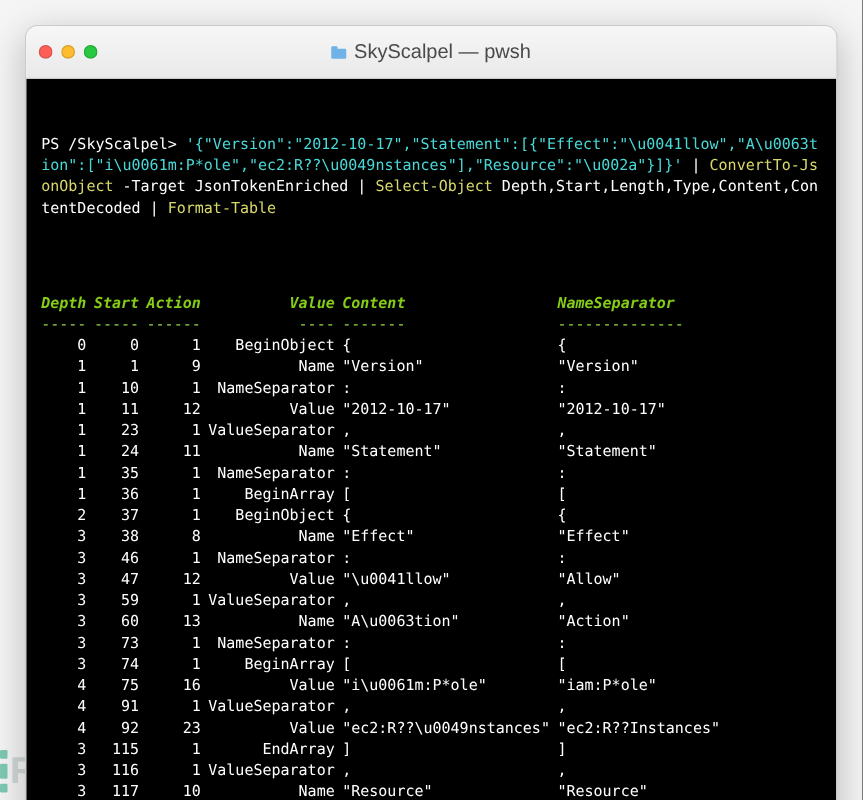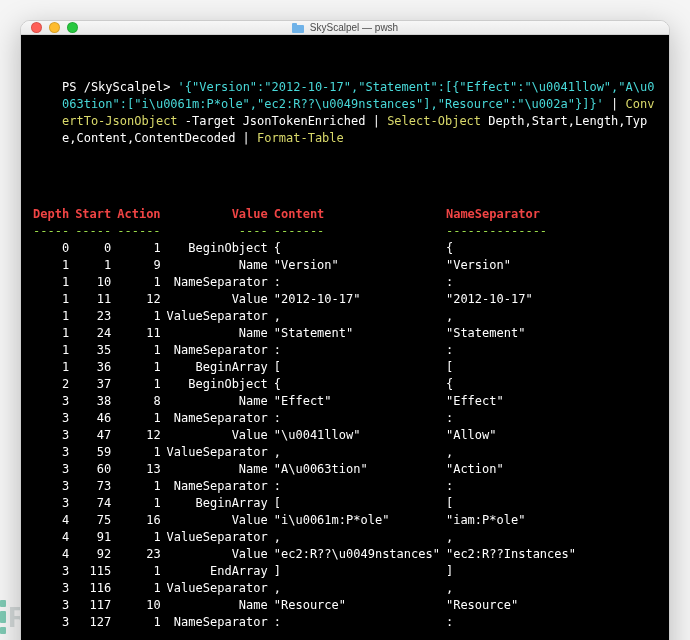--- a/index.html
+++ b/index.html
@@ -16,29 +16,29 @@
   }
   .window {
     width: 652px;
     background: #fff;
     border-radius: 10px;
     box-shadow: 0 8px 30px rgba(0,0,0,0.25);
     overflow: hidden;
     border: 1px solid #ccc;
   }
   .titlebar {
-    height: 14px;
+    height: 42px;
     background: linear-gradient(#f7f7f7,#e9e9e9);
     border-bottom: 1px solid #d0d0d0;
     display: flex;
     align-items: center;
     justify-content: center;
     position: relative;
     font-family: -apple-system, "Helvetica Neue", sans-serif;
-    font-size: 10px;
+    font-size: 16px;
     color: #4a4a4a;
   }
   .traffic {
     position: absolute;
     left: 10px;
     display: flex;
     gap: 7px;
   }
   .traffic span {
     width: 11px; height: 11px; border-radius: 50%;
@@ -64,28 +64,29 @@
   }
   .terminal {
     background:#000;
     color:#ddd;
     padding:10px 12px 12px 12px;
     font-size:12px;
     line-height:17px;
     white-space:pre;
     overflow:hidden;
   }
-  .cmd { white-space:pre-wrap; word-break:break-all;margin-left:29px; }
+  .cmd { white-space:pre-wrap; word-break:break-all; }
   .white  { color:#ffffff; }
   .cyan   { color:#48d8d8; }
   .yellow { color:#d9d96a; }
   table.grid { border-collapse:collapse; margin-top:8px; font-family:inherit; font-size:12px; }
   table.grid th {
-    color:#ef4444; font-weight:bold; text-align:right;
+    color:#84cc16; font-weight:bold; text-align:right;
     padding:0 6px 0 0;
+    font-style:italic;
   }
   table.grid th.left { text-align:left;margin-left:26px; }
   table.grid td { padding:0 6px 0 0; color:#fff; text-align:right; }
   table.grid td.left { text-align:left; }
   tr.dashrow td { color:#9bdc4a; text-align:left; }
   .watermark {
     position:absolute;
     left:0px; bottom:6px;
     font-family:"Arial Black", sans-serif;
     font-weight:900;

